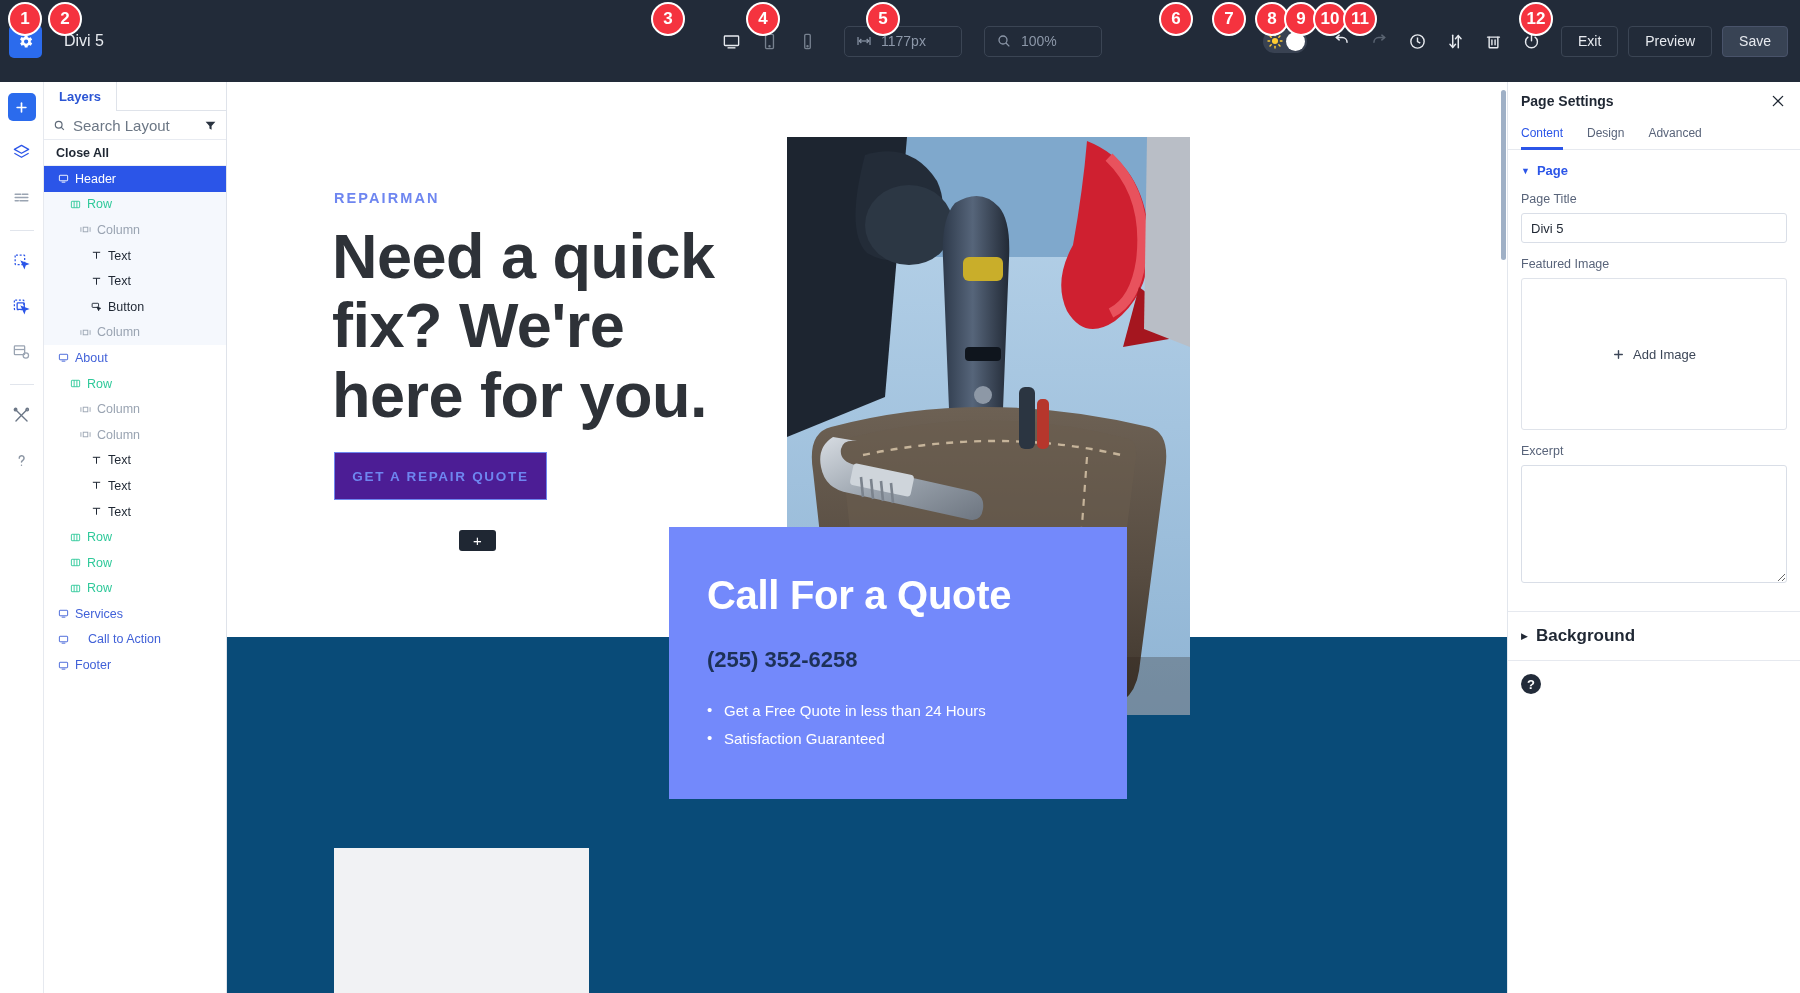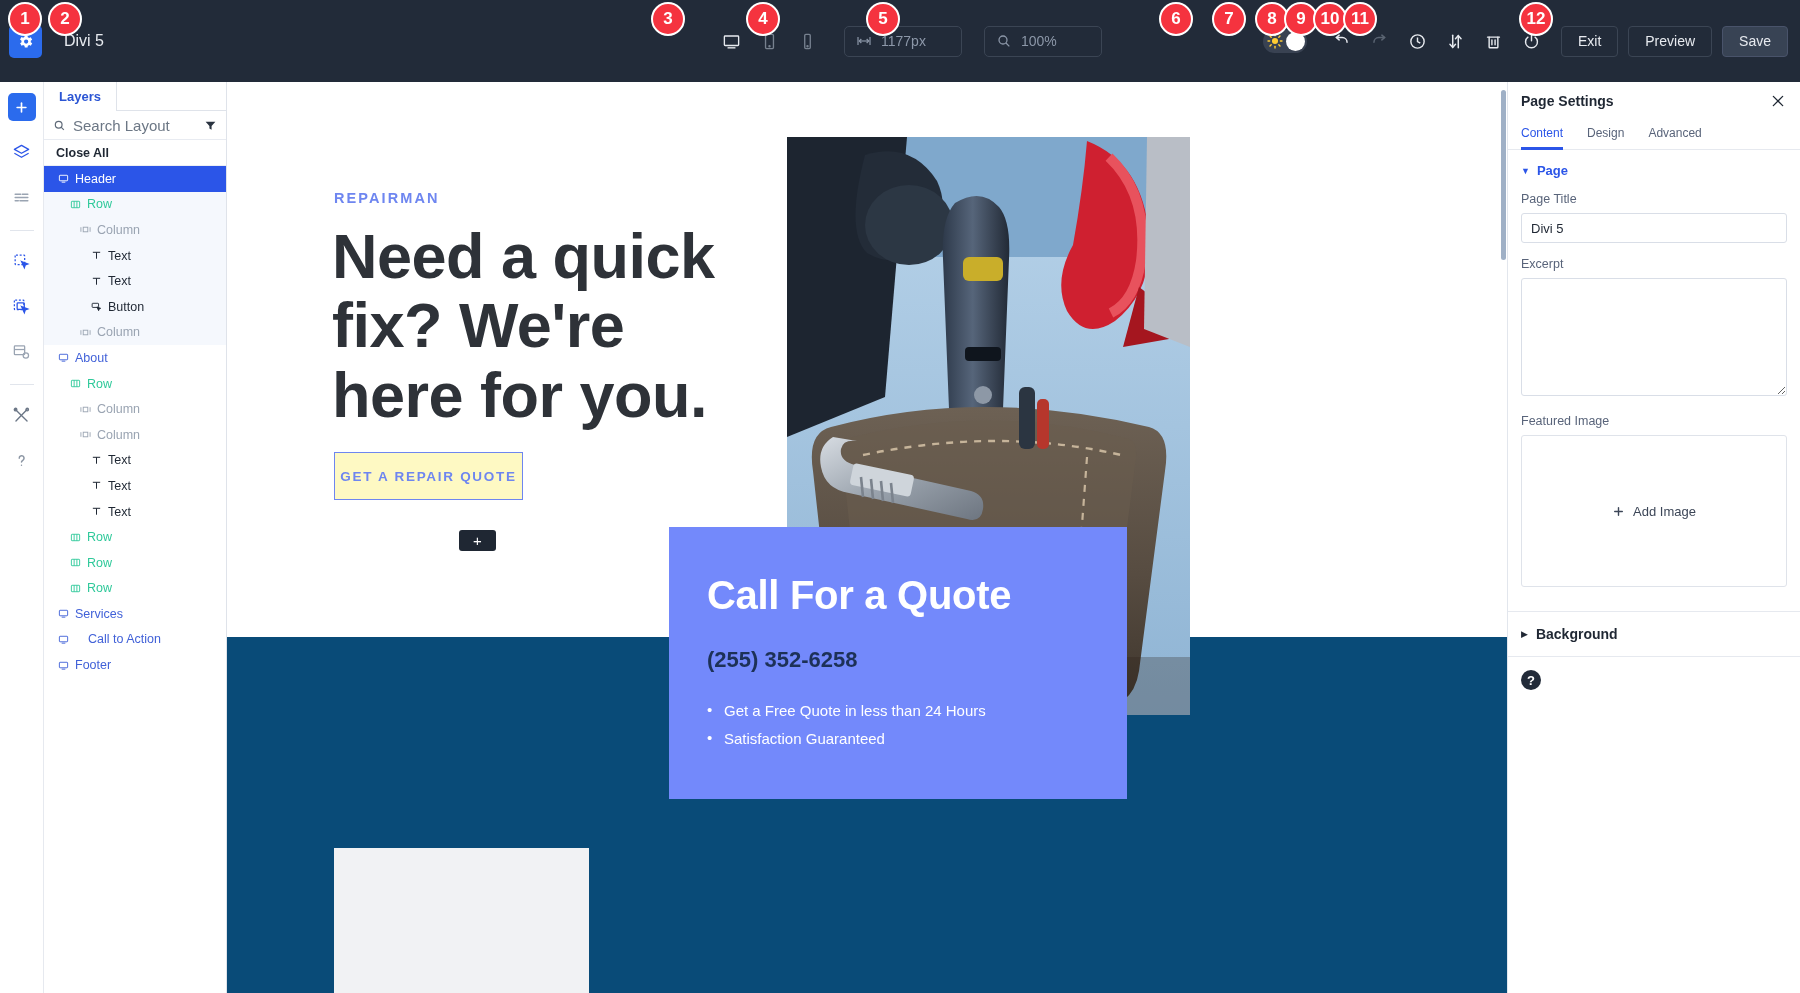--- a/index.html
+++ b/index.html
@@ -144,25 +144,25 @@
     font-size: 14.5px; font-weight: bold; letter-spacing: 2.1px;
     color: #6e86f0;
   }
   .hero-title {
     position: absolute; left: 105px; top: 140px; width: 440px;
     font-size: 63px; line-height: 1.1; font-weight: bold;
     color: #2e3238; letter-spacing: -0.5px;
   }
   .hero-btn {
     position: absolute; left: 107px; top: 370px;
-    width: 189px; height: 48px;
+    width: 213px; height: 48px;
     border: 1px solid #6e86f0;
     display: flex; align-items: center; justify-content: center;
     font-size: 13.5px; font-weight: bold; letter-spacing: 1.7px;
-    color: #6e86f0; cursor: pointer; background: #fef9c3;
+    color: #6e86f0; cursor: pointer; background: #4c1d95;
   }
   .add-row-btn {
     position: absolute; left: 232px; top: 448px;
     width: 37px; height: 21px; border-radius: 3px;
     background: #1f2733; color: #fff;
     display: flex; align-items: center; justify-content: center;
     font-size: 15px; cursor: pointer;
   }
   .hero-photo {
     position: absolute; left: 560px; top: 55px;
@@ -254,21 +254,21 @@
     display: flex; align-items: center; justify-content: center; gap: 8px;
     cursor: pointer; background: #fff;
   }
   .featured-box .t { font-size: 13px; color: #3c4657; }
   .rp-divider { height: 1px; background: #e6e9ef; margin-top: 24px; }
   .rp-collapsed {
     display: flex; align-items: center; gap: 8px;
     padding: 14px 13px; cursor: pointer;
   }
   .rp-collapsed .caret { color: #1f2733; font-size: 9px; }
-  .rp-collapsed .t { font-size: 14px; font-weight: bold; color: #1f2733; }
+  .rp-collapsed .t { font-size: 17px; font-weight: bold; color: #1f2733; }
   .help-bubble {
     margin: 13px; width: 20px; height: 20px; border-radius: 50%;
     background: #222b39; color: #fff; font-size: 13px; font-weight: bold;
     display: flex; align-items: center; justify-content: center; cursor: pointer;
   }
 
   
   .badge {
     position: absolute; width: 34px; height: 34px; border-radius: 50%;
     background: #f5333f; color: #ffffff;
@@ -779,33 +779,33 @@
       <span class="caret">▼</span>
       <span class="t">Page</span>
     </div>
 
     <div class="rp-field">
       <div class="rp-label">Page Title</div>
       <input class="rp-input" type="text" value="Divi 5" style="">
     </div>
 
     <div class="rp-field" style="padding-top:14px">
-      <div class="rp-label">Excerpt</div>
-      <textarea class="rp-textarea" placeholder="" style=""></textarea>
-    </div>
-
-    <div class="rp-field" style="padding-top:14px">
       <div class="rp-label">Featured Image</div>
       <div class="featured-box">
         <svg width="13" height="13" viewBox="0 0 24 24" stroke="#3c4657" stroke-width="2.6" stroke-linecap="round">
           <line x1="12" y1="5" x2="12" y2="19"></line>
             <line x1="5" y1="12" x2="19" y2="12"></line>
         </svg>
         <span class="t">Add Image</span>
       </div>
+    </div>
+
+    <div class="rp-field" style="padding-top:14px">
+      <div class="rp-label">Excerpt</div>
+      <textarea class="rp-textarea" placeholder="" style=""></textarea>
     </div>
 
     <div class="rp-divider"></div>
     <div class="rp-collapsed">
       <span class="caret">▶</span>
       <span class="t">Background</span>
     </div>
     <div class="rp-divider" style="margin-top:0"></div>
     <div class="help-bubble">?</div>
   </div>

